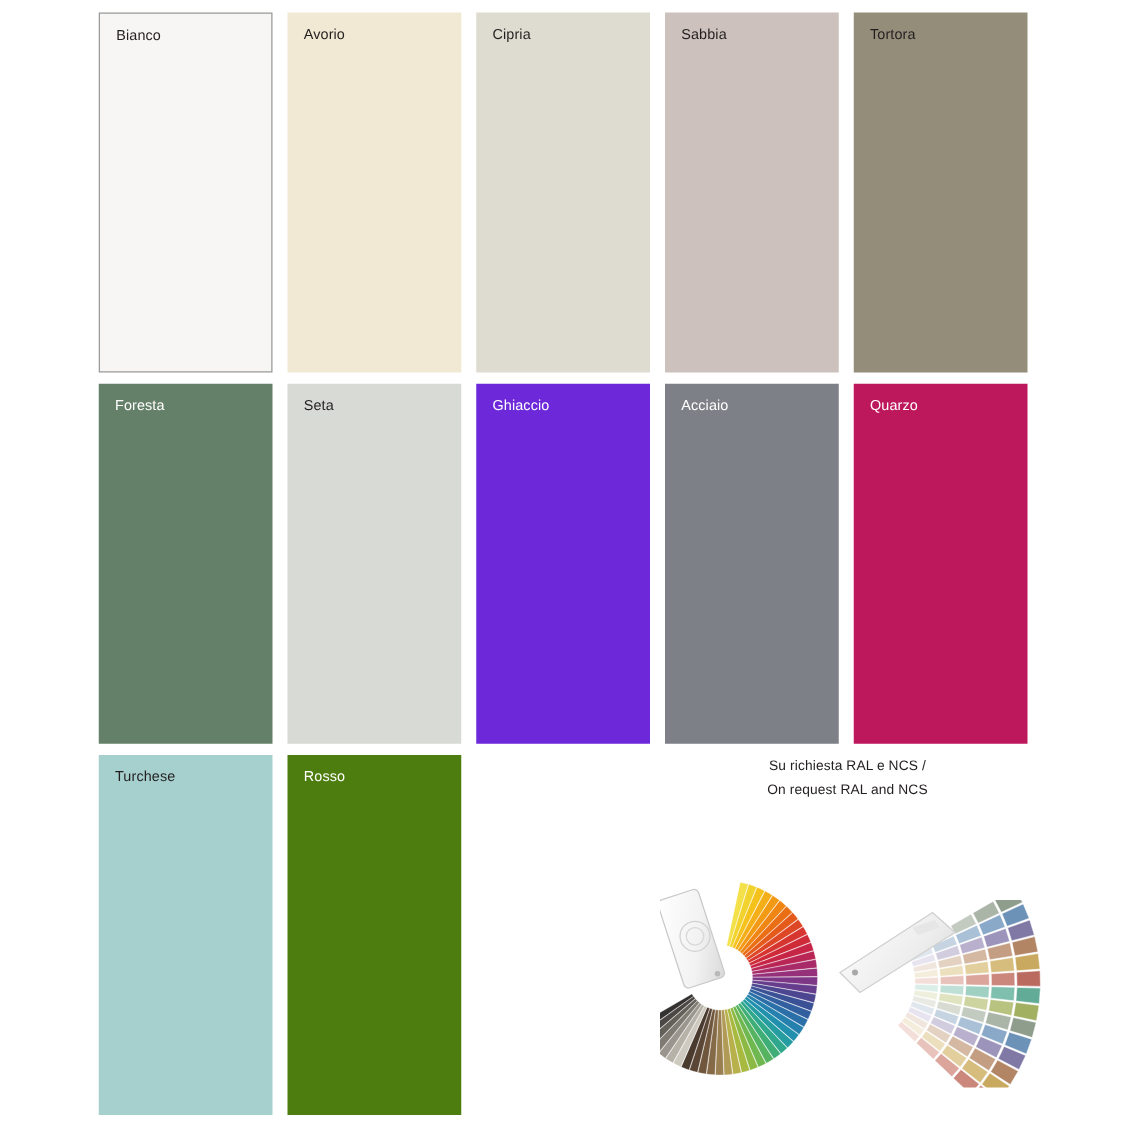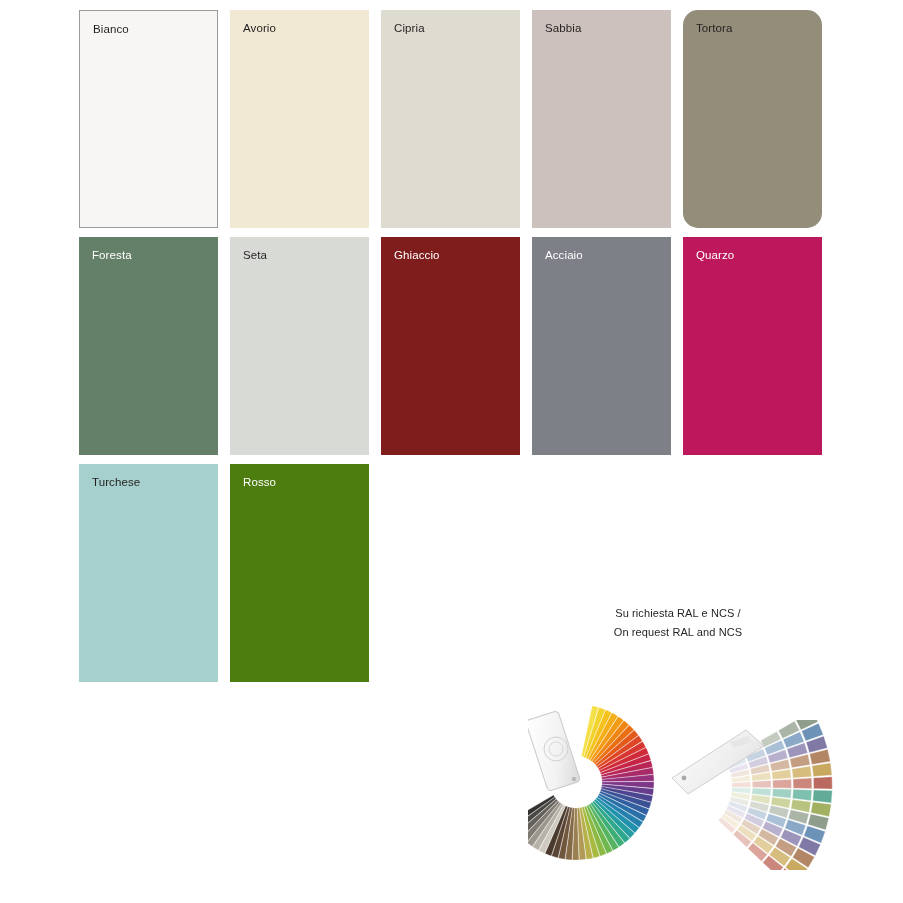--- a/index.html
+++ b/index.html
@@ -31,21 +31,21 @@
   }
   .cell {
     width: 139px;
     margin-right: 12px;
     margin-bottom: 9px;
     position: relative;
   }
   .cell:nth-child(5n) { margin-right: 0; }
   .swatch {
     width: 139px;
-    height: 218px;
+    height: 288px;
     box-sizing: border-box;
     position: relative;
   }
   .swatch.bordered {
     border: 1px solid #9a9a9a;
   }
   .swatch-label {
     position: absolute;
     left: 13px;
     top: 11px;
@@ -118,36 +118,36 @@
         <span class="swatch-label">Cipria</span>
       </div>
     </div>
     <div class="cell">
       <div class="swatch" style="background-color: rgb(204, 193, 188);">
         <span class="swatch-label">Sabbia</span>
       </div>
     </div>
 
     <div class="cell">
-      <div class="swatch" style="background-color: rgb(147, 141, 122); border-radius: 15px;">
+      <div class="swatch" style="background-color: rgb(147, 141, 122);">
         <span class="swatch-label">Tortora</span>
       </div>
     </div>
     <div class="cell">
       <div class="swatch" style="background-color: rgb(101, 128, 105);">
         <span class="swatch-label light">Foresta</span>
       </div>
     </div>
     <div class="cell">
       <div class="swatch" style="background-color: rgb(216, 218, 213);">
         <span class="swatch-label">Seta</span>
       </div>
     </div>
     <div class="cell">
-      <div class="swatch" style="background-color: #7f1d1d; text-align: center;">
+      <div class="swatch" style="background-color: #6d28d9; text-align: center;">
         <span class="swatch-label light">Ghiaccio</span>
       </div>
     </div>
     <div class="cell">
       <div class="swatch" style="background-color: rgb(125, 128, 134);">
         <span class="swatch-label light">Acciaio</span>
       </div>
     </div>
 
     <div class="cell">

